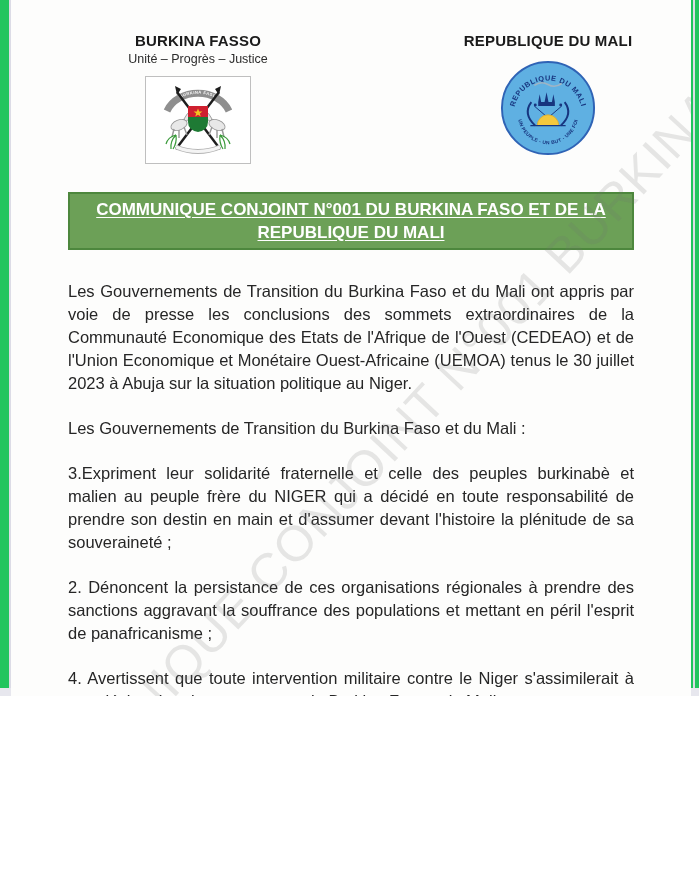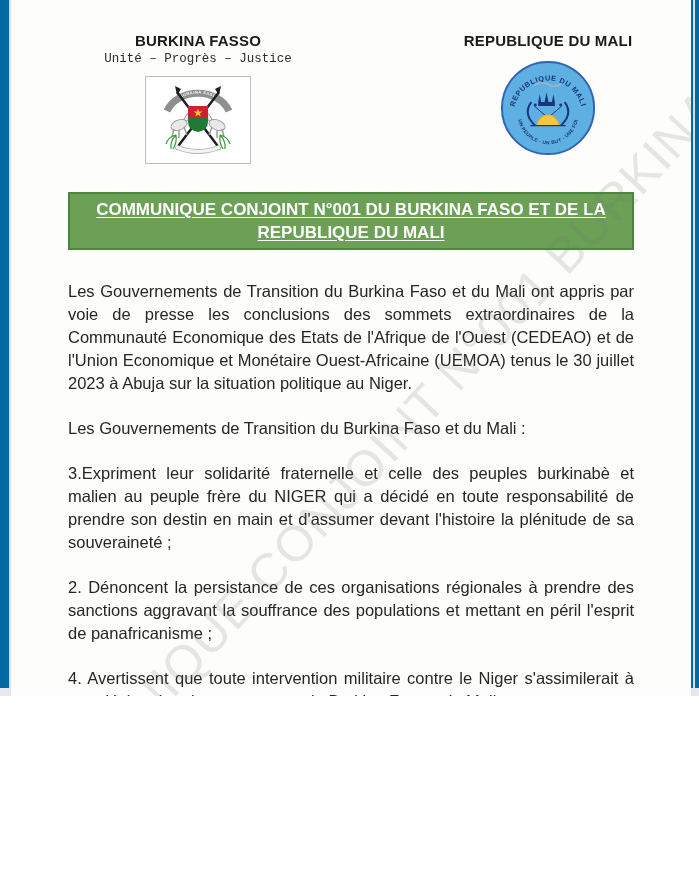--- a/index.html
+++ b/index.html
@@ -1,28 +1,28 @@
 <!DOCTYPE html>
 <html><head>
 <meta charset="utf-8">
 <style>
   * { box-sizing: border-box; }
   body { margin:0; background:#ffffff; font-family:"Liberation Sans", sans-serif; }
-  .photo { position:relative; width:699px; height:696px; background:#0369a1; overflow:hidden; }
+  .photo { position:relative; width:699px; height:696px; background:#22c55e; overflow:hidden; }
   .edge-left { position:absolute; left:9px; top:0; width:2px; height:100%; background:#dcdce6; }
   .edge-right { position:absolute; right:4px; top:0; width:2px; height:100%; background:#dcdce6; }
   .edge-bottom { position:absolute; left:0; bottom:0; width:100%; height:8px; background:#e7e7ee; }
   .page { position:absolute; left:11px; top:0; width:680px; height:888px; background:#fdfdfc; overflow:hidden; }
 
   .header { display:flex; justify-content:space-between; padding:32px 20px 0 86px; }
   .hcol { text-align:center; }
   .hcol.left  { width:202px; }
   .hcol.right { width:246px; }
   .country { font-weight:bold; font-size:15px; color:#1b1b1b; letter-spacing:0.2px; }
-  .motto { font-size:12.5px; color:#2c2c2c; margin-top:3px;font-family:Liberation Mono, monospace; }
+  .motto { font-size:12.5px; color:#2c2c2c; margin-top:3px; }
   .emblem { margin-top:10px; display:flex; justify-content:center; }
   .emblem-box { width:106px; height:88px; border:1px solid #bfbfbf; background:#ffffff; }
 
   .banner { margin:28px 57px 0 57px; background:#6ca057; border:2px solid #4d873d;
             color:#ffffff; font-weight:bold; font-size:17px; text-align:center;
             padding:4px 8px; line-height:23px; }
   .banner span { text-decoration:underline; text-underline-offset:2px; }
 
   .content { margin:30px 57px 0 57px; font-size:16.5px; line-height:23px;
              color:#262626; text-align:justify; }

